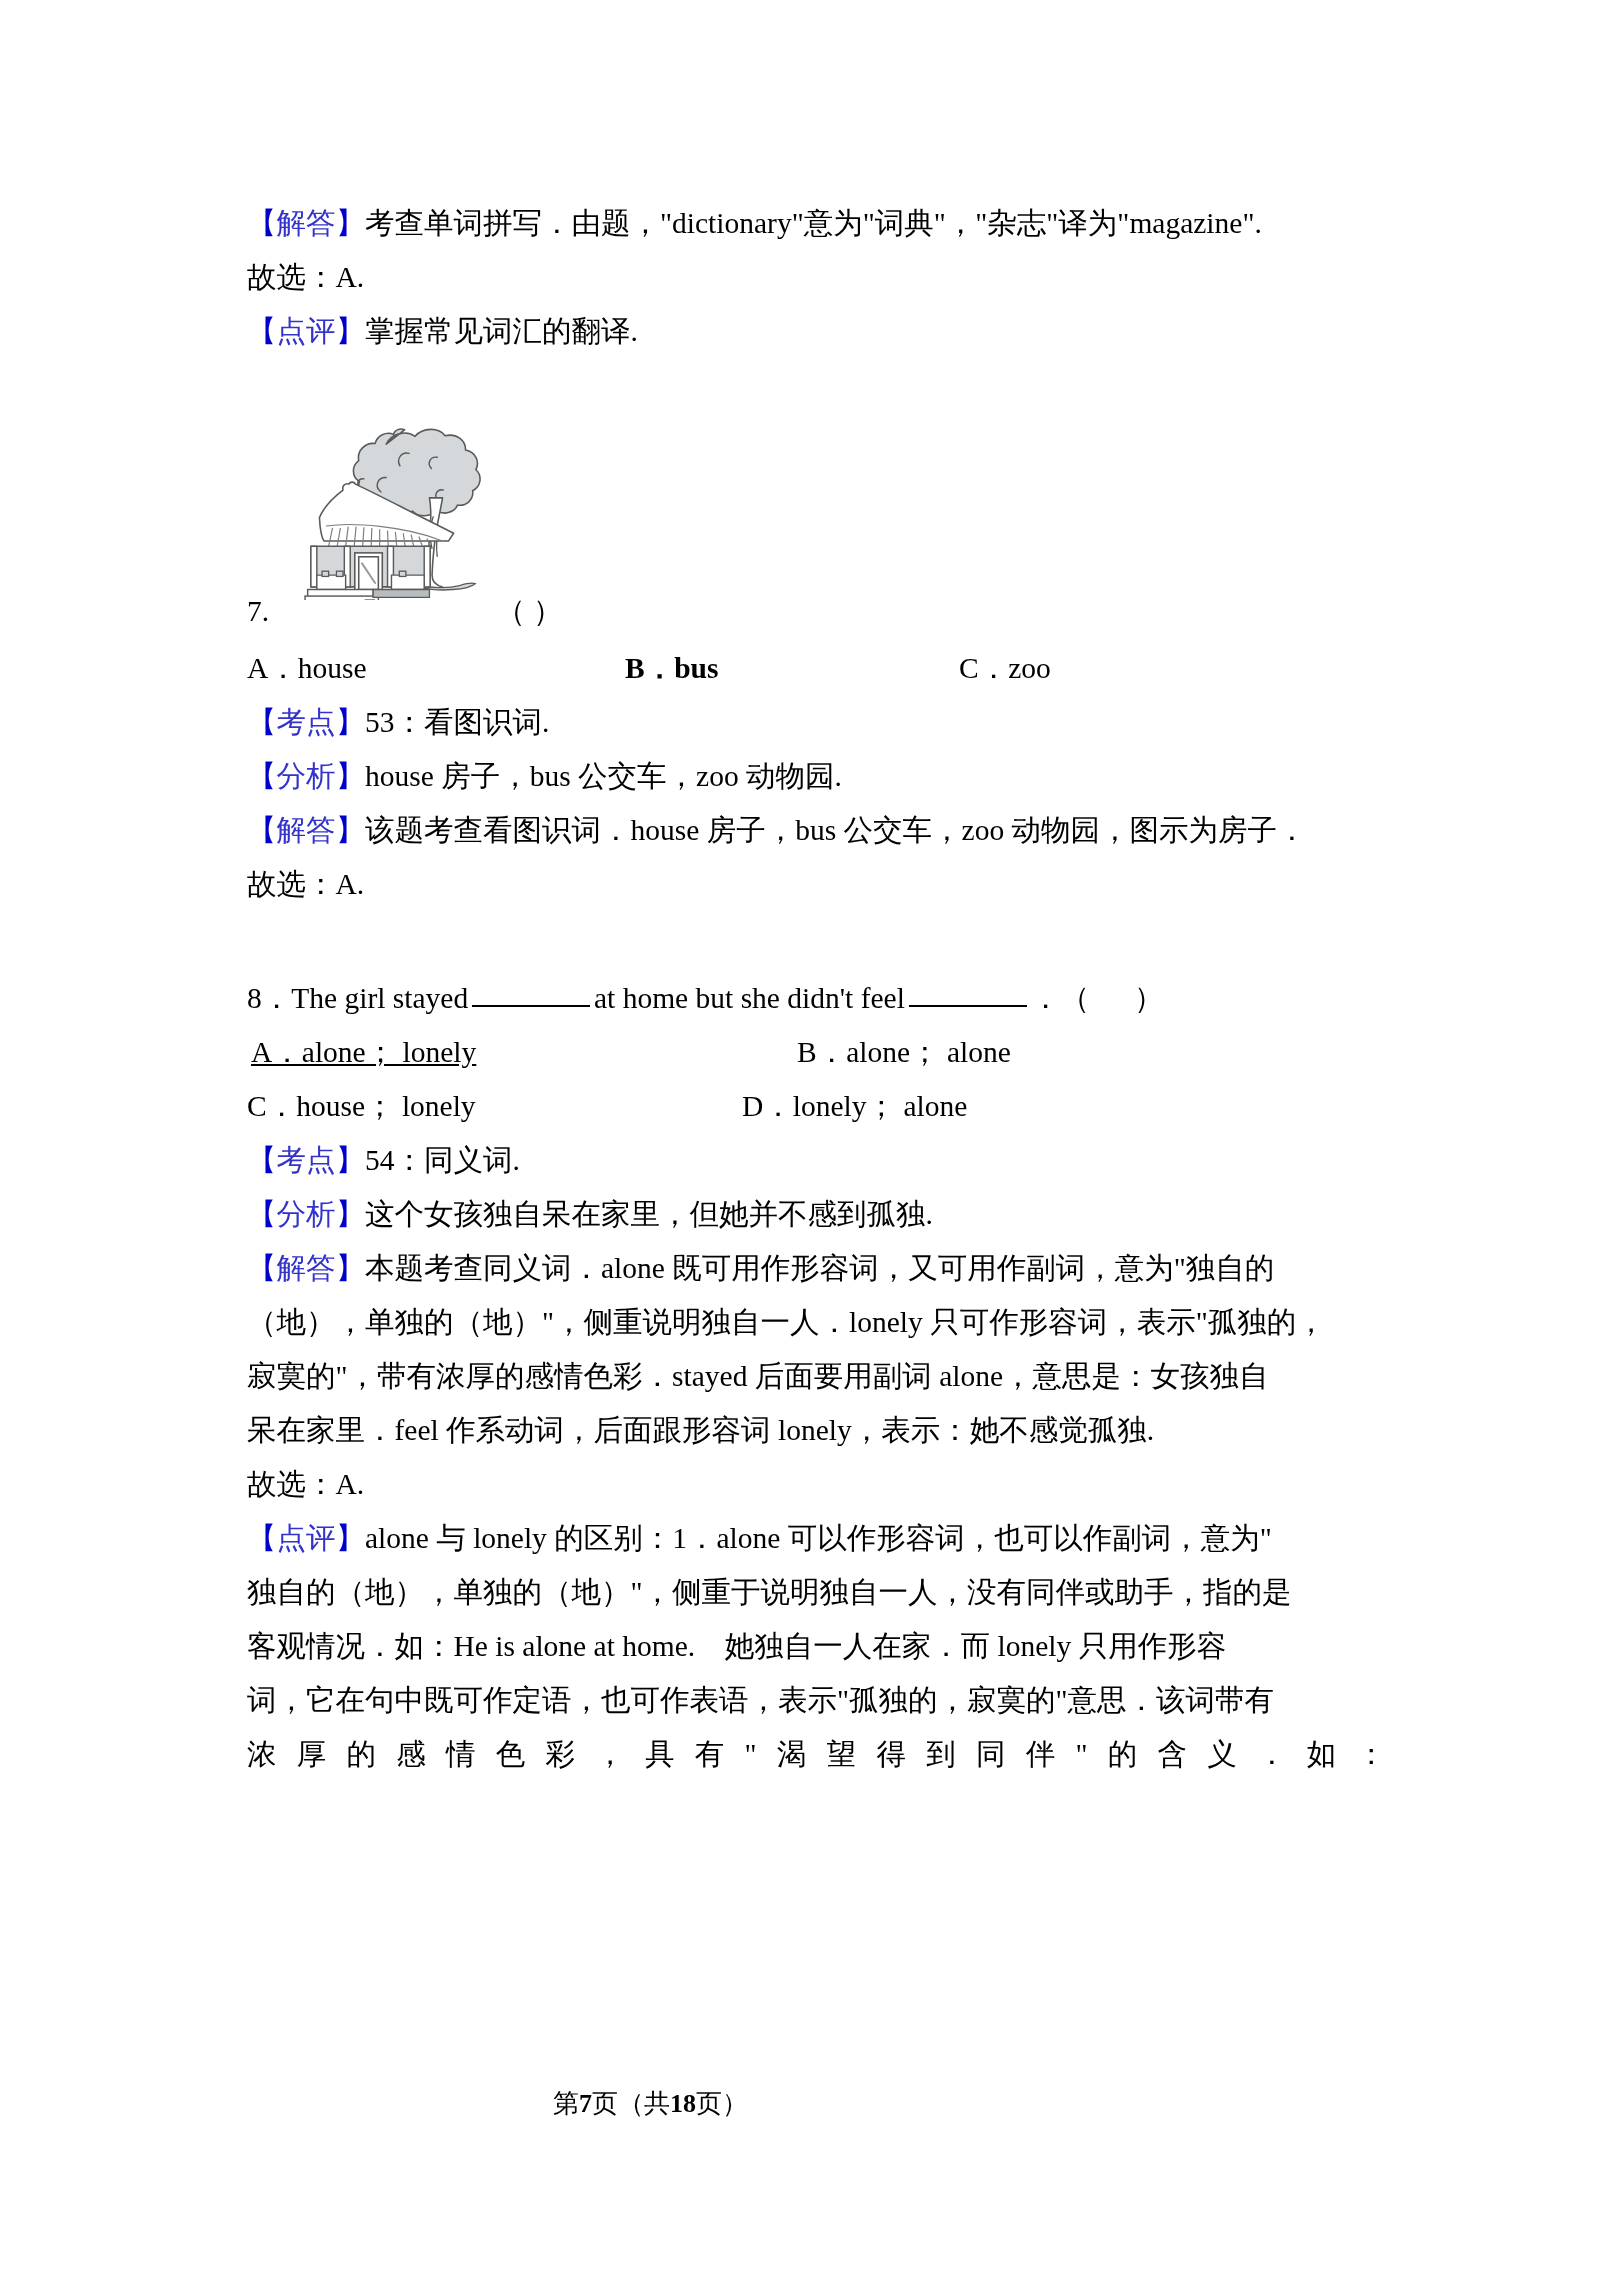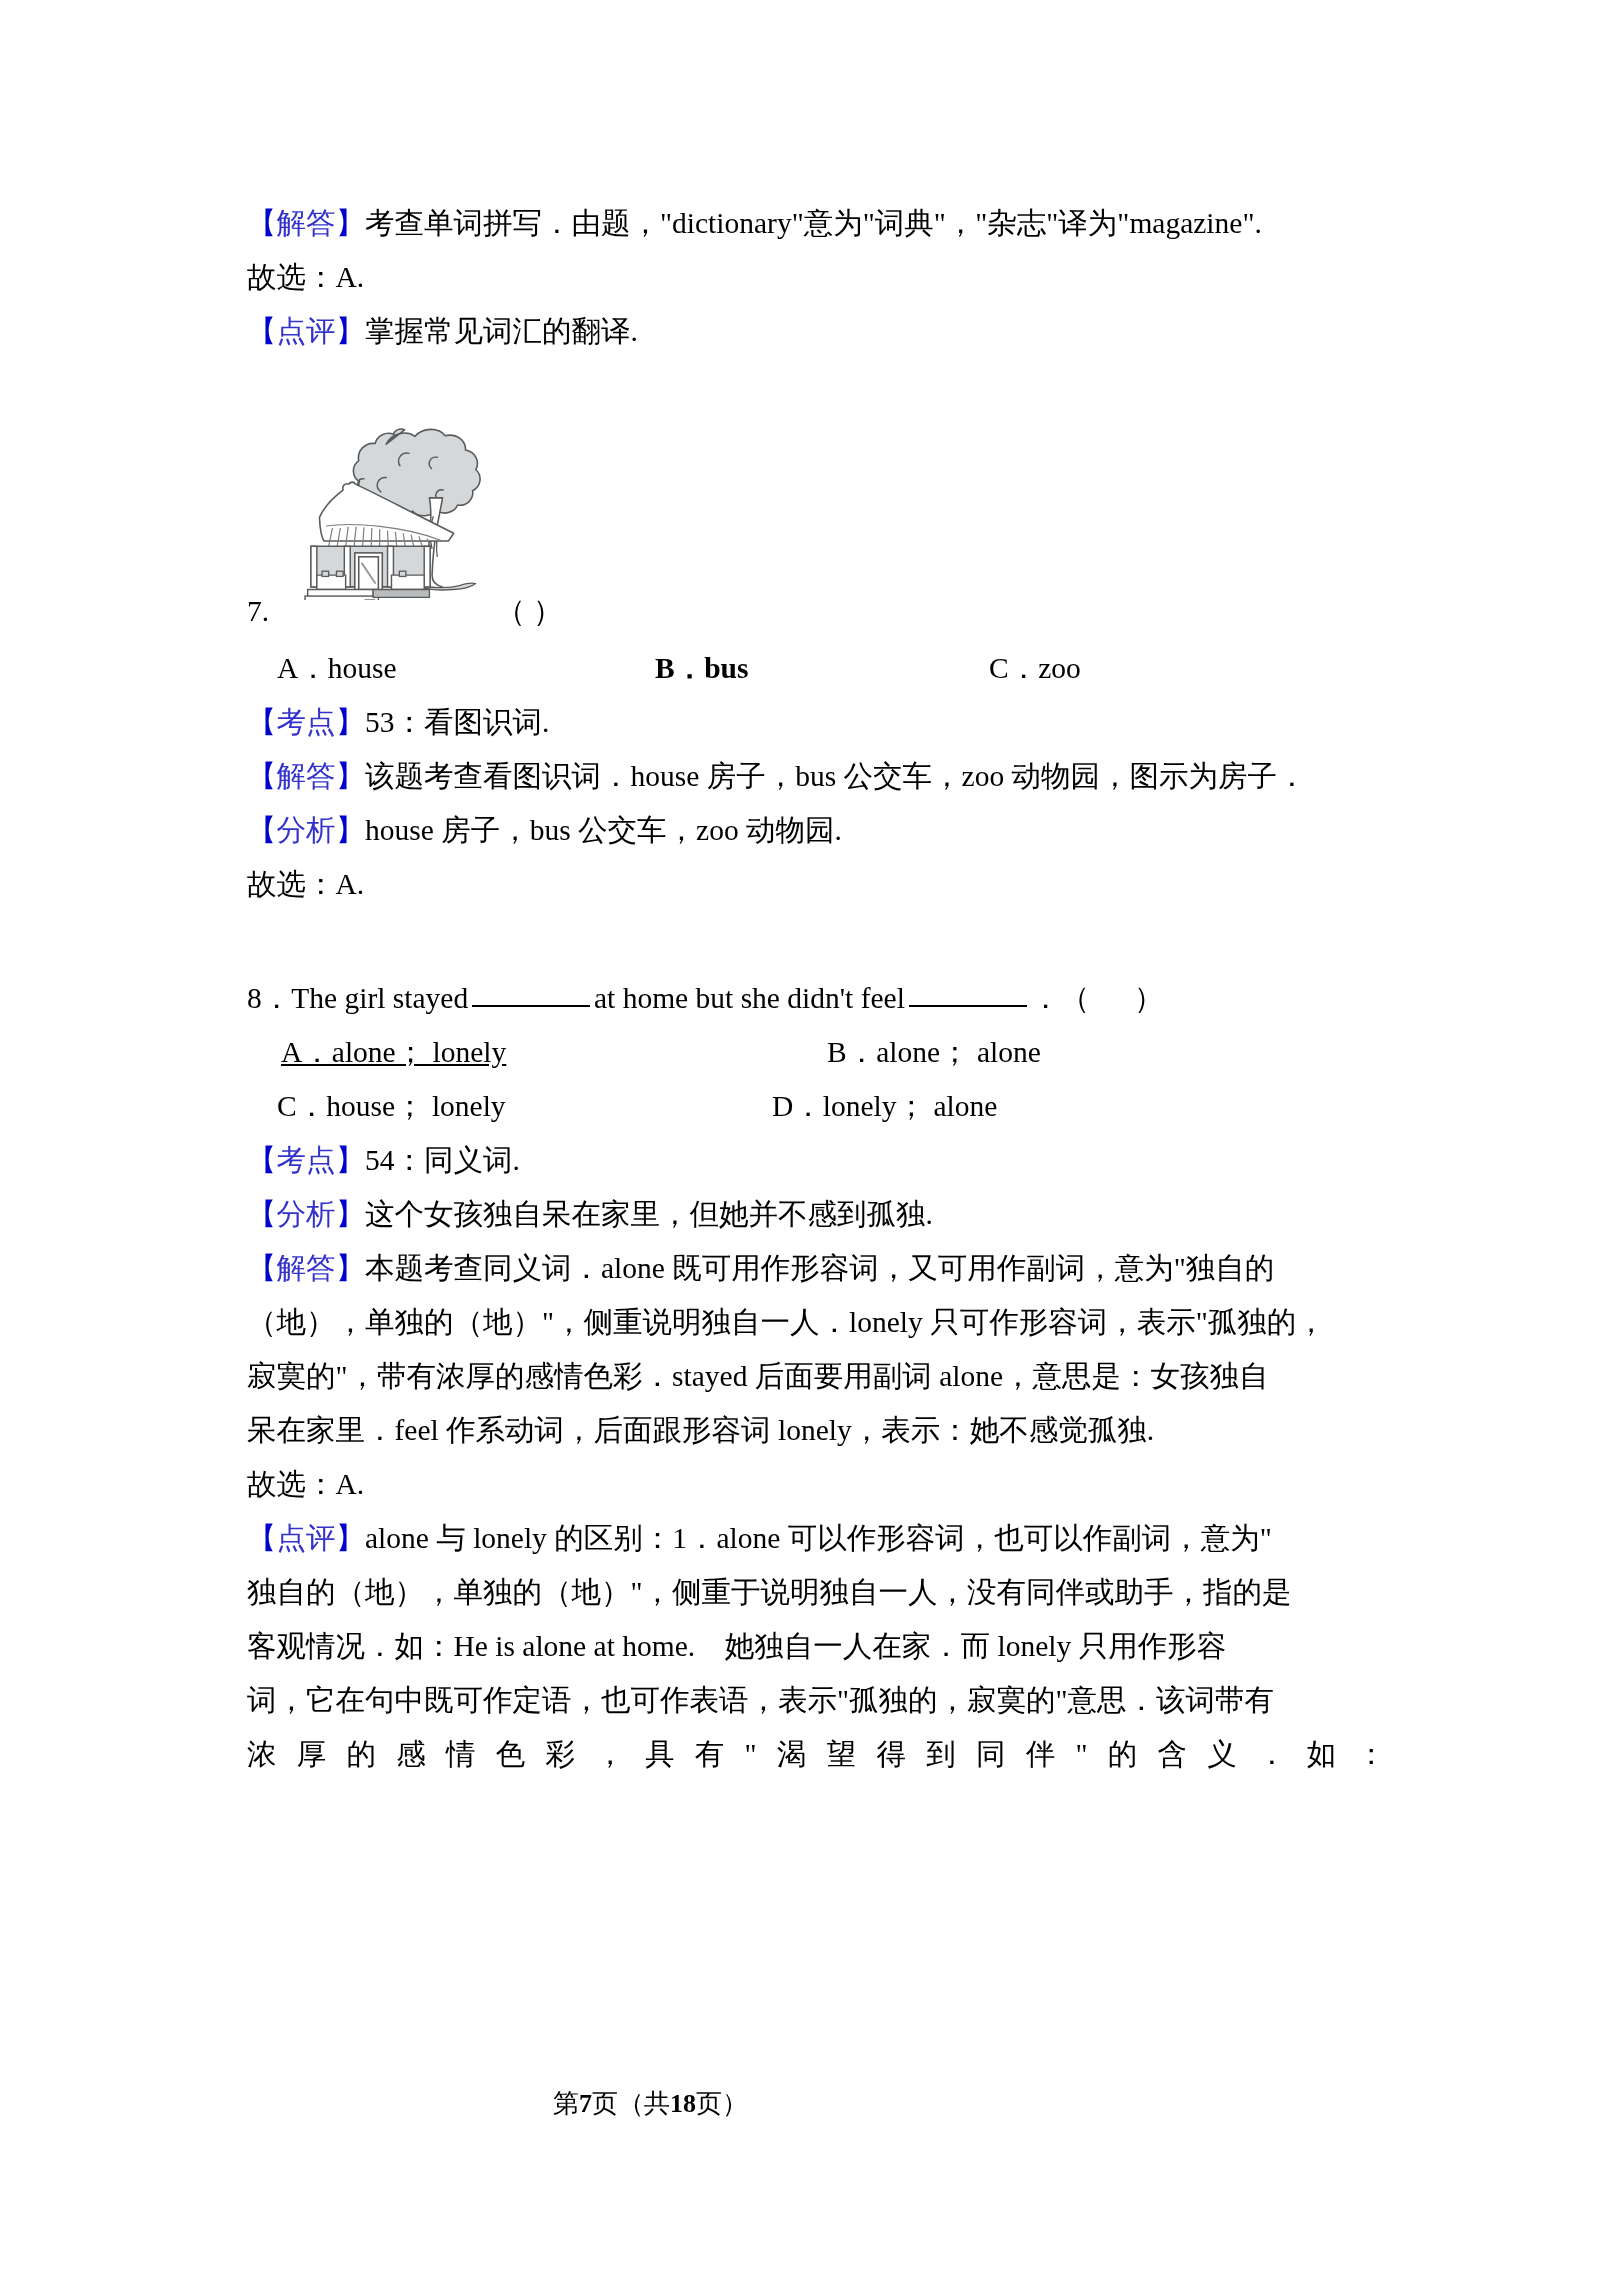--- a/index.html
+++ b/index.html
@@ -81,21 +81,21 @@
   .q7-num { position: absolute; left: 0; top: 0; }
   .q7-paren { position: absolute; left: 249px; top: 0; }
 
   
   .opt-row {
     font-size: 29.5px;
     line-height: 54px;
     position: relative;
     height: 54px;
   }
-  .opt { position: absolute; top: 0; white-space: nowrap; margin-left: 30px; }
+  .opt { position: absolute; top: 0; white-space: nowrap; }
 
   .q7-a { left: 0px; }
   .q7-b { left: 378px; font-weight: bold; }
   .q7-c { left: 712px; }
 
   .q8-a { left: 4px; text-decoration: underline; }
   .q8-b { left: 550px; text-align: center; }
   .q8-c { left: 0px; }
   .q8-d { left: 495px; }
 
@@ -265,23 +265,23 @@
     </div>
 
     <div class="opt-row">
       <span class="opt q7-a">A．house</span>
       <span class="opt q7-b">B．bus</span>
       <span class="opt q7-c">C．zoo</span>
     </div>
 
     <div class="line"><span class="tag"><span class="brk">【</span><span class="word">考点</span><span class="brk">】</span></span><span>53：看图识词.</span></div>
 
+    <div class="line"><span class="tag"><span class="brk">【</span><span class="word">分析</span><span class="brk">】</span></span><span>house 房子，bus 公交车，zoo 动物园.</span></div>
+
     <div class="line"><span class="tag"><span class="brk">【</span><span class="word">解答</span><span class="brk">】</span></span><span>该题考查看图识词．house 房子，bus 公交车，zoo 动物园，图示为房子．</span></div>
-
-    <div class="line"><span class="tag"><span class="brk">【</span><span class="word">分析</span><span class="brk">】</span></span><span>house 房子，bus 公交车，zoo 动物园.</span></div>
 
     <div class="line">故选：A.</div>
 
 
     <div class="spacer-lg"></div>
 
     <div class="line"><span>8．</span><span>The girl stayed</span><span class="blank"></span><span>at home but she didn't feel</span><span class="blank"></span><span>．（      ）</span></div>
 
     <div class="opt-row">
       <span class="opt q8-a">A．alone；  lonely</span>

